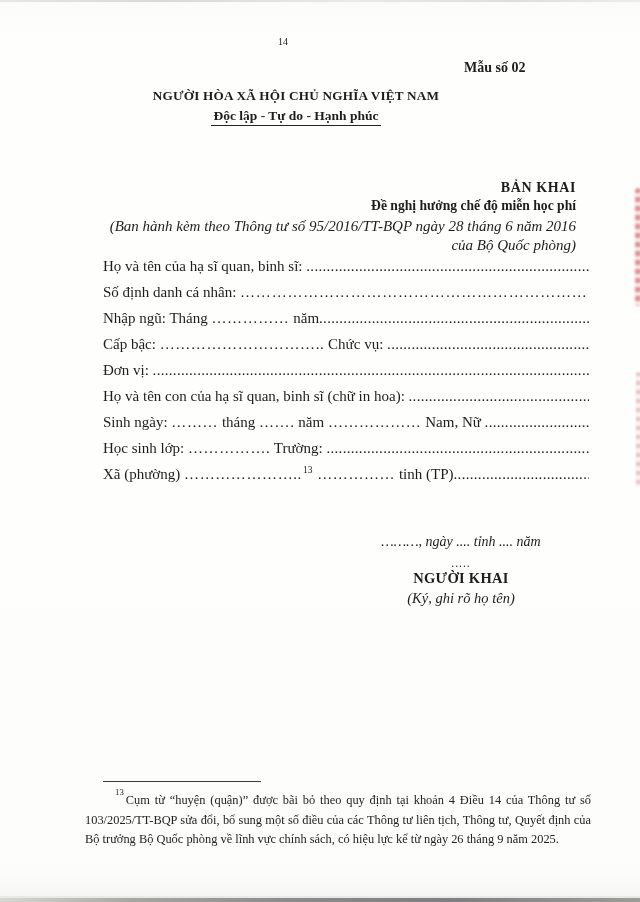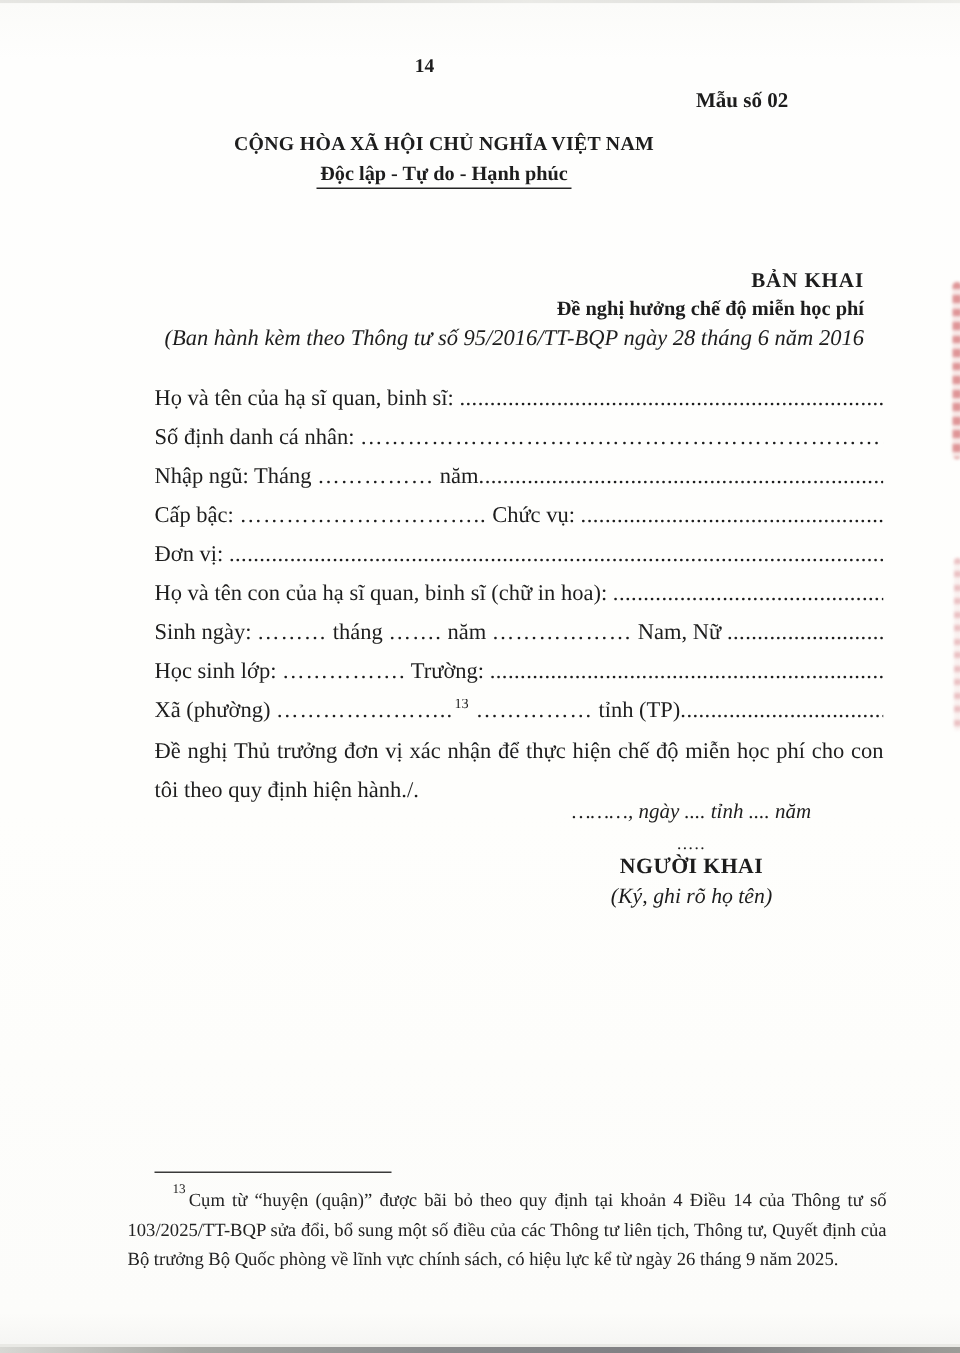--- a/index.html
+++ b/index.html
@@ -15,21 +15,21 @@
   .edge-bottom{position:absolute;bottom:0;left:0;width:640px;height:4px;
     background:linear-gradient(90deg,#d8d8d4,#a7a7a3 20%,#8b8b8d 45%,#7e7e82 70%,#9c9c98 100%);}
   .edge-bottom::before{content:"";position:absolute;top:-2px;left:0;width:640px;height:2px;background:#e9e9e5;}
   .artifact-red-1{position:absolute;right:-1px;top:188px;width:6px;height:118px;border-radius:3px;
     background:repeating-linear-gradient(180deg,rgba(196,62,66,.55) 0 5px,rgba(196,62,66,.12) 5px 9px);
     filter:blur(1px);}
   .artifact-red-2{position:absolute;right:-1px;top:372px;width:5px;height:115px;border-radius:3px;
     background:repeating-linear-gradient(180deg,rgba(200,80,90,.35) 0 4px,rgba(200,80,90,.08) 4px 9px);
     filter:blur(1.2px);}
   
-  .pageno{position:absolute;top:36px;left:0;width:566px;text-align:center;font-size:13px;font-weight:bold;}
+  .pageno{position:absolute;top:36px;left:0;width:566px;text-align:center;font-size:10px;}
   .form-label{position:absolute;top:60px;left:464px;font-weight:bold;font-size:14px;white-space:nowrap;}
   .nat{position:absolute;top:88px;left:0;width:592px;text-align:center;}
   .nat-title{font-weight:bold;font-size:13.2px;letter-spacing:.2px;}
   .motto{display:inline-block;margin-top:4px;font-weight:bold;font-size:13.5px;
     padding:0 2px 1px 2px;border-bottom:1.5px solid #242424;}
   .doc-title{position:absolute;top:180px;left:0;width:576px;text-align:right;}
   .t-main{font-weight:bold;font-size:14px;letter-spacing:.6px;}
   .t-sub{font-weight:bold;font-size:13.6px;margin-top:2px;}
   .t-iss{font-style:italic;font-size:15px;line-height:19px;margin-top:3px;}
   
@@ -56,43 +56,43 @@
 </head>
 <body>
 
 <div class="page">
   <div class="edge-top"></div>
 
   <div class="pageno">14</div>
   <div class="form-label">Mẫu số 02</div>
 
   <div class="nat">
-    <div class="nat-title">CỘNG HÒA XÃ HỘI CHỦ NGHĨA VIỆT NAM</div>
+    <div class="nat-title">NGƯỜI HÒA XÃ HỘI CHỦ NGHĨA VIỆT NAM</div>
     <div><span class="motto">Độc lập - Tự do - Hạnh phúc</span></div>
   </div>
 
   <div class="doc-title">
     <div class="t-main">BẢN KHAI</div>
     <div class="t-sub">Đề nghị hưởng chế độ miễn học phí</div>
     <div class="t-iss">(Ban hành kèm theo Thông tư số 95/2016/TT-BQP ngày 28 tháng 6 năm 2016</div>
+    <div class="t-iss" style="margin-top:0;">của Bộ Quốc phòng)</div>
   </div>
 
   <div class="form-body">
       <div class="form-line"><span class="seg-label">Họ và tên của hạ sĩ quan, binh sĩ: </span><span class="seg-fill"><span class="dots">......................................................................................................................................................</span></span></div>
       <div class="form-line"><span class="seg-label">Số định danh cá nhân: </span><span class="seg-fill spaced"><span class="dots">……………………………………………………………………</span></span></div>
       <div class="form-line"><span class="seg-label">Nhập ngũ: Tháng </span><span class="seg-dots">……………</span><span class="seg-label"> năm</span><span class="seg-fill"><span class="dots">......................................................................................................................................................</span></span></div>
       <div class="form-line"><span class="seg-label">Cấp bậc: </span><span class="seg-dots">…………………………..</span><span class="seg-label"> Chức vụ: </span><span class="seg-fill"><span class="dots">......................................................................................................................................................</span></span></div>
       <div class="form-line"><span class="seg-label">Đơn vị: </span><span class="seg-fill"><span class="dots">......................................................................................................................................................</span></span></div>
       <div class="form-line"><span class="seg-label">Họ và tên con của hạ sĩ quan, binh sĩ (chữ in hoa): </span><span class="seg-fill"><span class="dots">......................................................................................................................................................</span></span></div>
       <div class="form-line"><span class="seg-label">Sinh ngày: </span><span class="seg-dots">………</span><span class="seg-label"> tháng </span><span class="seg-dots">…….</span><span class="seg-label"> năm </span><span class="seg-dots">………………</span><span class="seg-label"> Nam, Nữ </span><span class="seg-fill"><span class="dots">......................................................................................................................................................</span></span></div>
       <div class="form-line"><span class="seg-label">Học sinh lớp: </span><span class="seg-dots">…………….</span><span class="seg-label"> Trường: </span><span class="seg-fill"><span class="dots">......................................................................................................................................................</span></span></div>
       <div class="form-line"><span class="seg-label">Xã (phường) </span><span class="seg-dots">…………………..</span><span class="seg-sup">13</span><span class="seg-label"> </span><span class="seg-dots">……………</span><span class="seg-label"> tỉnh (TP)</span><span class="seg-fill"><span class="dots">......................................................................................................................................................</span></span></div>
     </div>
 
-  <div class="request-para">Đề nghị Thủ trưởng đơn vị xác nhận để thực hiện chế độ miễn học phí cho con tôi theo quy định hiện hành./.</div>
 
   <div class="sig-block">
     <div class="sig-date">………, ngày .... tỉnh .... năm</div>
     <div class="sig-dots">.....</div>
     <div class="sig-role">NGƯỜI KHAI</div>
     <div class="sig-note">(Ký, ghi rõ họ tên)</div>
   </div>
 
   <div class="footnote">
     <div class="footnote-rule"></div>

